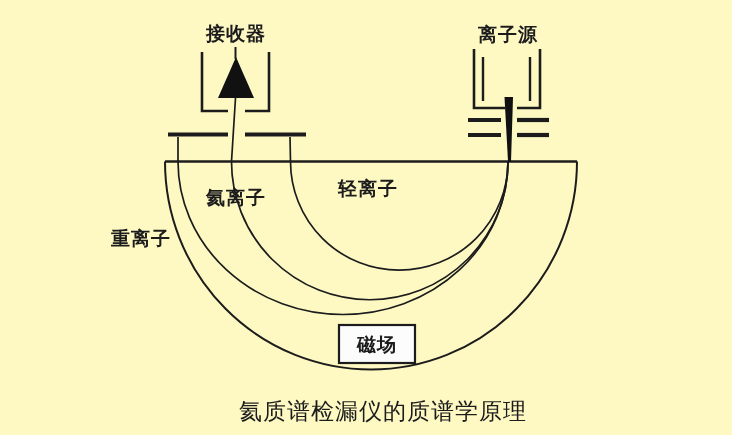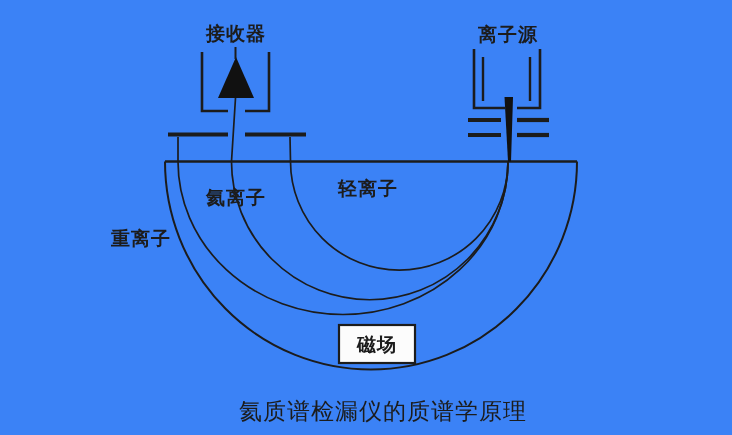--- a/index.html
+++ b/index.html
@@ -6,21 +6,21 @@
     margin: 0;
     padding: 0;
   }
   body {
     font-family: "Liberation Sans", "DejaVu Sans", sans-serif;
   }
   .stage {
     position: relative;
     width: 732px;
     height: 435px;
-    background: #3b82f6;
+    background: #fef9c3;
     overflow: hidden;
   }
   svg text {
     font-family: "Liberation Sans", "DejaVu Sans", sans-serif;
     fill: #1c1c1c;
   }
   .diagram-label {
     font-size: 19px;
     font-weight: 600;
     letter-spacing: 1px;

